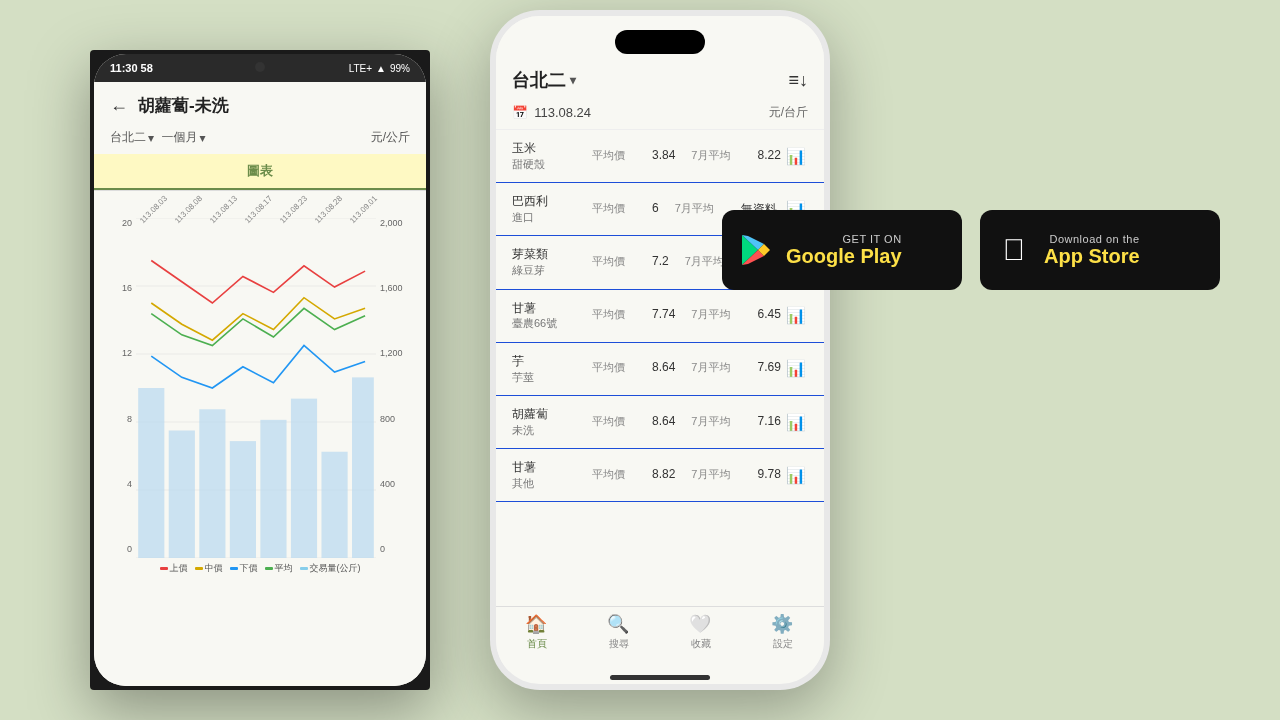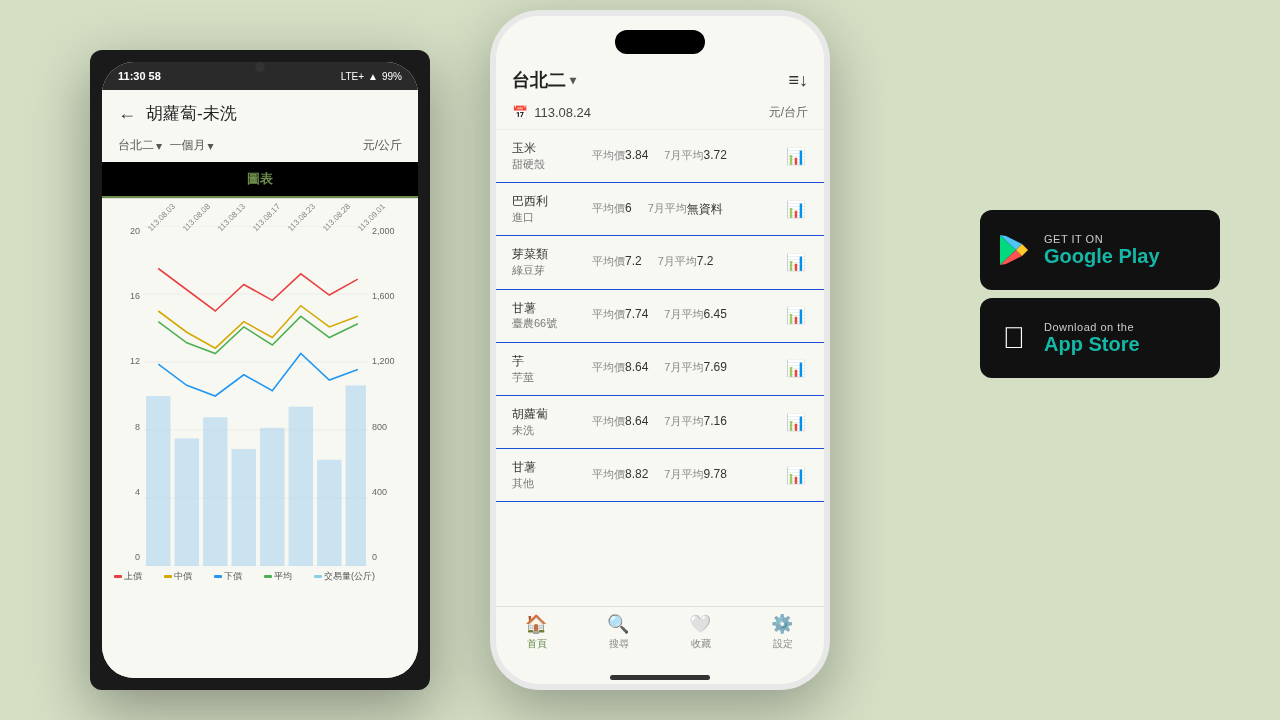--- a/index.html
+++ b/index.html
@@ -13,23 +13,23 @@
     }
 
     
     .phone-android {
       position: absolute;
       left: 90px;
       top: 50px;
       width: 340px;
       height: 640px;
       background: #1a1a1a;
-      border-radius: 12px;
+      border-radius: 4px;
       box-shadow: 0 20px 60px rgba(0,0,0,0.35);
-      padding: 12px;
+      padding: 4px;
     }
     .phone-android-inner {
       width: 100%;
       height: 100%;
       background: #f5f5f0;
       border-radius: 32px;
       overflow: hidden;
       display: flex;
       flex-direction: column;
     }
@@ -69,40 +69,40 @@
       align-items: center;
       gap: 10px;
       background: #f8f8f3;
     }
     .back-arrow {
       font-size: 18px;
       color: #333;
     }
     .app-header-title {
       font-size: 17px;
-      font-weight: 400;
+      font-weight: 700;
       color: #222;
     }
     .app-subheader {
       padding: 4px 16px 8px;
       display: flex;
       justify-content: space-between;
       align-items: center;
       font-size: 12px;
       color: #555;
     }
     .location-dropdown {
       display: flex;
       align-items: center;
       gap: 2px;
     }
     .tab-bar {
       display: flex;
       border-bottom: 1px solid #ddd;
-      background: #000000;
+      background: #fef9c3;
     }
     .tab-item {
       flex: 1;
       text-align: center;
       padding: 8px 0;
       font-size: 13px;
       color: #888;
     }
     .tab-item.active {
       color: #6b8c4a;
@@ -152,24 +152,24 @@
       align-items: flex-start;
       padding-left: 4px;
       font-size: 9px;
       color: #666;
       padding-bottom: 4px;
     }
     .chart-legend {
       font-size: 9px;
       color: #555;
       display: flex;
-      gap: 22px;
+      gap: 7px;
       flex-wrap: wrap;
       padding: 4px 0;
-      justify-content: flex-start;
+      justify-content: center;
     }
     .legend-item {
       display: flex;
       align-items: center;
       gap: 2px;
     }
     .legend-dot {
       width: 8px;
       height: 3px;
       border-radius: 1px;
@@ -299,21 +299,21 @@
       flex: 1;
       display: flex;
       gap: 16px;
     }
     .price-group {
       display: flex;
       flex-direction: row;
       font-size: 11px;
     }
     .price-label { color: #888; margin-bottom: 2px; }
-    .price-value { color: #333; font-weight: 500; font-size: 12px; }
+    .price-value { color: #333; font-weight: 500; font-size: 12px; margin-left: 27px; }
     .product-chart-icon {
       width: 24px;
       display: flex;
       align-items: center;
       justify-content: center;
       color: #6b8c4a;
     }
     .iphone-bottom-nav {
       display: flex;
       border-top: 1px solid #ddd;
@@ -338,22 +338,23 @@
       background: #333;
       border-radius: 3px;
     }
 
     
     .store-badges {
       position: absolute;
       right: 60px;
       top: 210px;
       display: flex;
-      flex-direction: column;
-      gap: 8px;
+      flex-direction: row;
+      gap: 18px;
+      text-align: right;
     }
     .badge {
       width: 240px;
       height: 80px;
       background: #111;
       border-radius: 12px;
       display: flex;
       align-items: center;
       padding: 0 16px;
       gap: 12px;
@@ -373,21 +374,21 @@
       flex-direction: column;
     }
     .badge-text-top {
       font-size: 11px;
       color: #ccc;
       letter-spacing: 0.5px;
     }
     .badge-text-bottom {
       font-size: 20px;
       font-weight: 600;
-      color: #14b8a6;
+      color: #fde047;
       white-space: nowrap;
     }
     .apple-icon {
       font-size: 30px;
       color: white;
     }
 
     
     .gplay-icon svg { width: 32px; height: 32px; }
   </style>
@@ -536,21 +537,21 @@
             <div class="product-name-main">玉米</div>
             <div class="product-name-sub">甜硬殼</div>
           </div>
           <div class="product-price-col">
             <div class="price-group">
               <span class="price-label">平均價</span>
               <span class="price-value">3.84</span>
             </div>
             <div class="price-group">
               <span class="price-label">7月平均</span>
-              <span class="price-value">3.72</span>
+              <span class="price-value">8.22</span>
             </div>
           </div>
           <div class="product-chart-icon">📊</div>
         </div>
 
         <div class="product-row">
           <div class="product-name-col">
             <div class="product-name-main">巴西利</div>
             <div class="product-name-sub">進口</div>
           </div>

